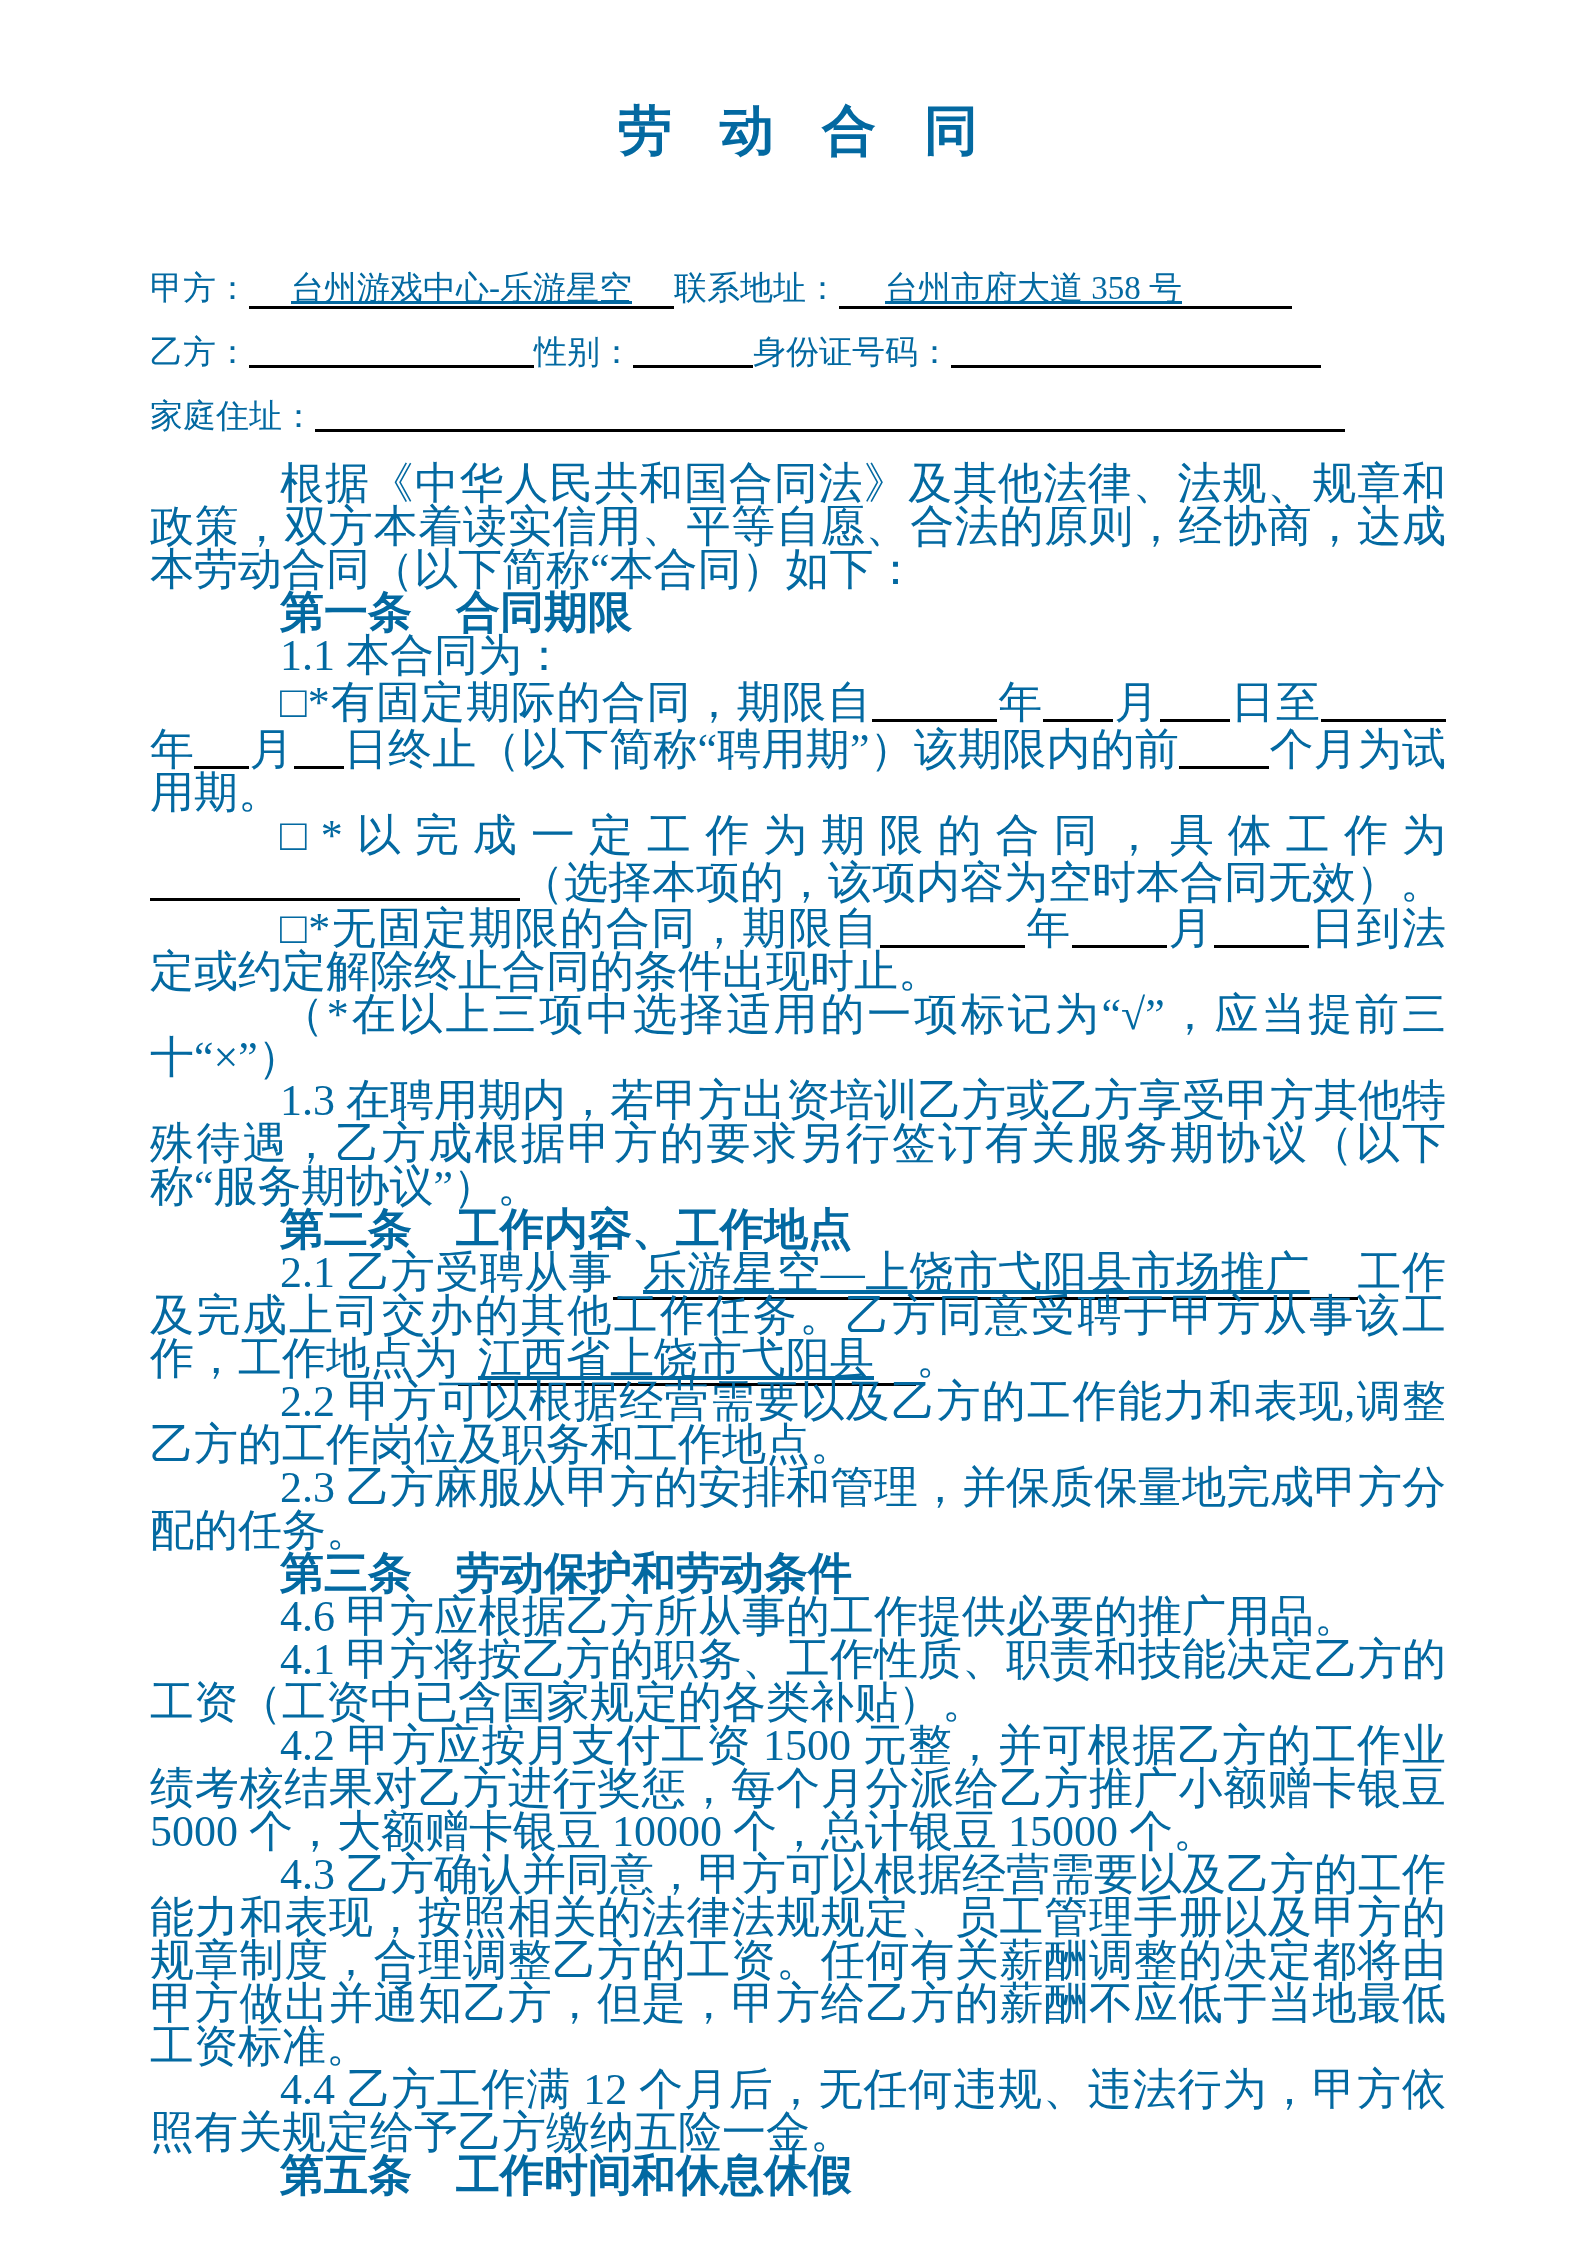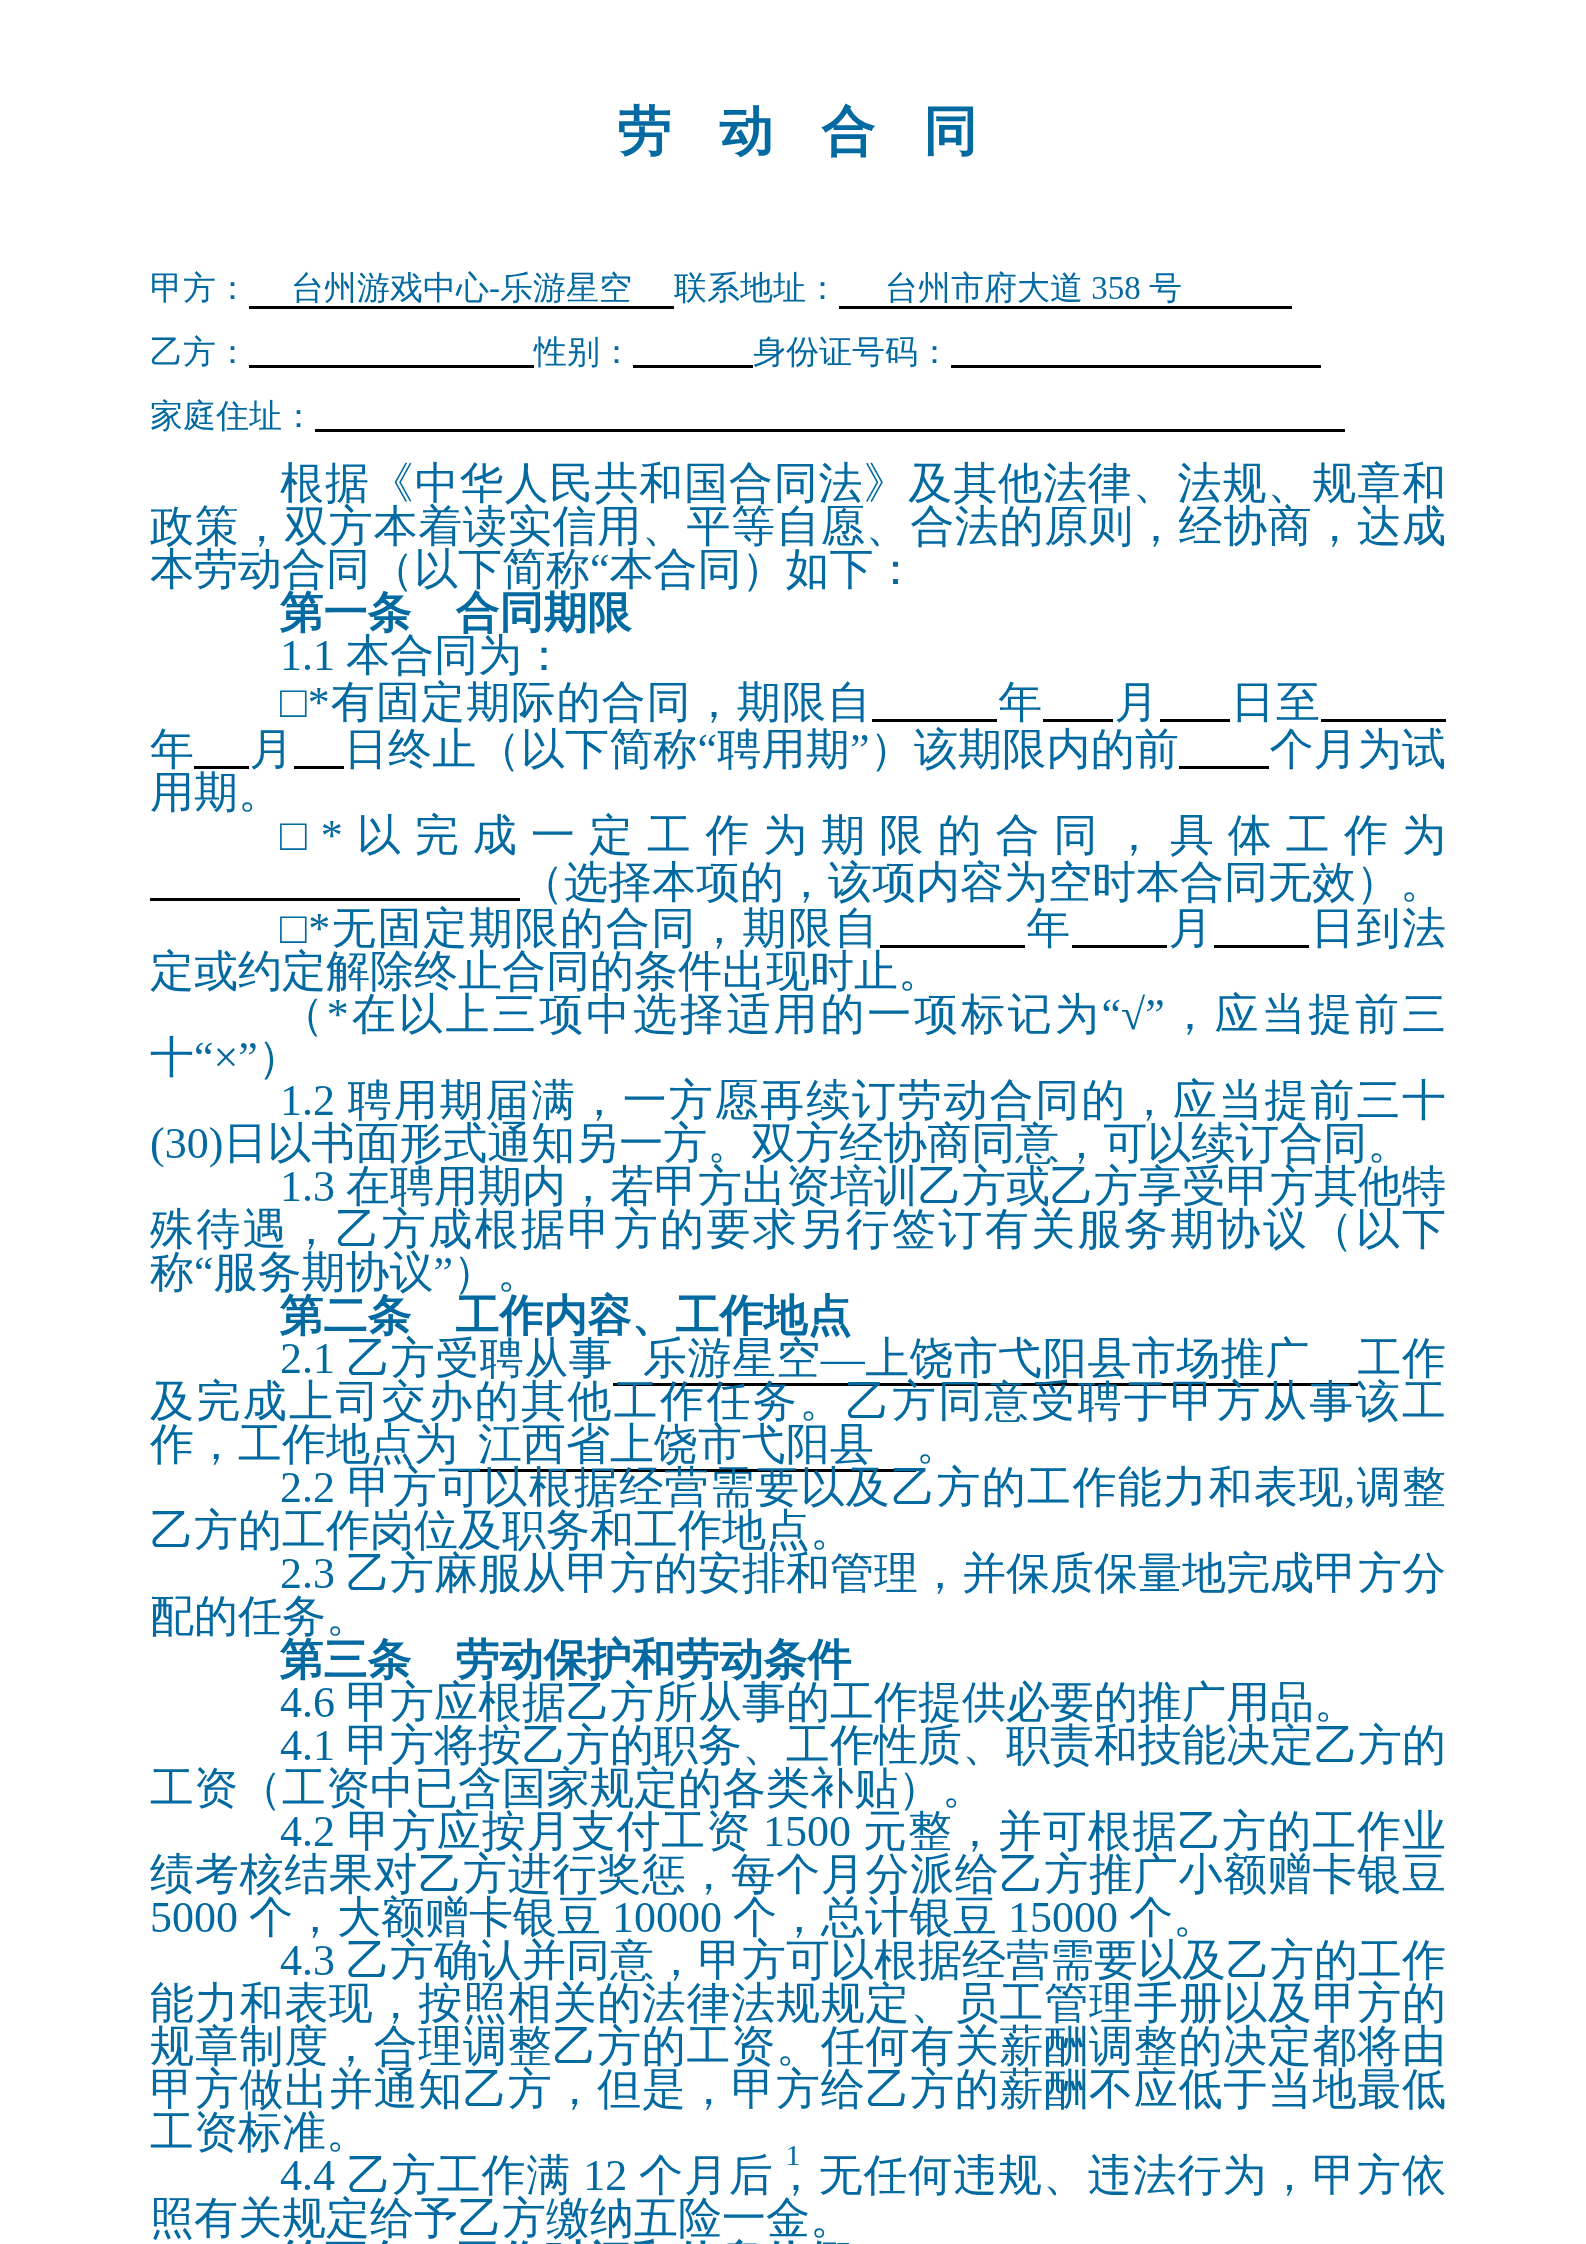--- a/index.html
+++ b/index.html
@@ -30,21 +30,21 @@
     line-height:64px;
     white-space:nowrap;
   }
   .contract-body {
     font-size:44px;
     line-height:43px;
     text-align:justify;
   }
   .para { margin:0; text-indent:130px; }
   .para.heading { font-weight:bold; }
-  .u { border-bottom:3px solid #000; }
+  .u { border-bottom:3px solid #000;text-decoration:underline; }
   .blank {
     display:inline-block;
     border-bottom:3px solid #000;
     height:0.95em;
     vertical-align:-5px;
   }
   .footer {
     position:absolute;
     left:0; right:0; bottom:72px;
     text-align:center;
@@ -65,21 +65,20 @@
     </div>
 
   <div class="contract-body" id="contract-body">
       <p class="para body"><span>根据《中华人民共和国合同法》及其他法律、法规、规章和政策，双方本着读实信用、平等自愿、合法的原则，经协商，达成本劳动合同（以下简称“本合同）如下：</span></p>
       <p class="para heading"><span>第一条　合同期限</span></p>
       <p class="para body"><span>1.1 本合同为：</span></p>
       <p class="para body"><span>□*有固定期际的合同，期限自</span><span class="blank" style="width: 125px;"></span><span>年</span><span class="blank" style="width: 70px;"></span><span>月</span><span class="blank" style="width: 70px;"></span><span>日至</span><span class="blank" style="width: 125px;"></span><span>年</span><span class="blank" style="width: 55px;"></span><span>月</span><span class="blank" style="width: 50px;"></span><span>日终止（以下简称“聘用期”）该期限内的前</span><span class="blank" style="width: 90px;"></span><span>个月为试用期。</span></p>
       <p class="para body"><span>□*以完成一定工作为期限的合同，具体工作为</span><span class="blank" style="width: 370px;"></span><span>（选择本项的，该项内容为空时本合同无效）。</span></p>
       <p class="para body"><span>□*无固定期限的合同，期限自</span><span class="blank" style="width: 145px;"></span><span>年</span><span class="blank" style="width: 95px;"></span><span>月</span><span class="blank" style="width: 95px;"></span><span>日到法定或约定解除终止合同的条件出现时止。</span></p>
       <p class="para body"><span>（*在以上三项中选择适用的一项标记为“√”，应当提前三十“×”）</span></p>
-      <p class="para body"><span>1.2 聘用期届满，一方愿再续订劳动合同的，应当提前三十(30)日以书面形式通知另一方。双方经协商同意，可以续订合同。</span></p>
       <p class="para body"><span>1.3 在聘用期内，若甲方出资培训乙方或乙方享受甲方其他特殊待遇，乙方成根据甲方的要求另行签订有关服务期协议（以下称“服务期协议”）。</span></p>
       <p class="para heading"><span>第二条　工作内容、工作地点</span></p>
       <p class="para body"><span>2.1 乙方受聘从事</span><span class="u" style="padding-left: 30px; padding-right: 48px;">乐游星空—上饶市弋阳县市场推广</span><span>工作及完成上司交办的其他工作任务。乙方同意受聘于甲方从事该工作，工作地点为</span><span class="u" style="padding-left: 20px; padding-right: 42px;">江西省上饶市弋阳县</span><span>。</span></p>
       <p class="para body"><span>2.2 甲方可以根据经营需要以及乙方的工作能力和表现,调整乙方的工作岗位及职务和工作地点。</span></p>
       <p class="para body"><span>2.3 乙方麻服从甲方的安排和管理，并保质保量地完成甲方分配的任务。</span></p>
       <p class="para heading"><span>第三条　劳动保护和劳动条件</span></p>
       <p class="para body"><span>4.6 甲方应根据乙方所从事的工作提供必要的推广用品。</span></p>
       <p class="para body"><span>4.1 甲方将按乙方的职务、工作性质、职责和技能决定乙方的工资（工资中已含国家规定的各类补贴）。</span></p>
       <p class="para body"><span>4.2 甲方应按月支付工资 1500 元整，并可根据乙方的工作业绩考核结果对乙方进行奖惩，每个月分派给乙方推广小额赠卡银豆 5000 个，大额赠卡银豆 10000 个，总计银豆 15000 个。</span></p>
       <p class="para body"><span>4.3 乙方确认并同意，甲方可以根据经营需要以及乙方的工作能力和表现，按照相关的法律法规规定、员工管理手册以及甲方的规章制度，合理调整乙方的工资。任何有关薪酬调整的决定都将由甲方做出并通知乙方，但是，甲方给乙方的薪酬不应低于当地最低工资标准。</span></p>

